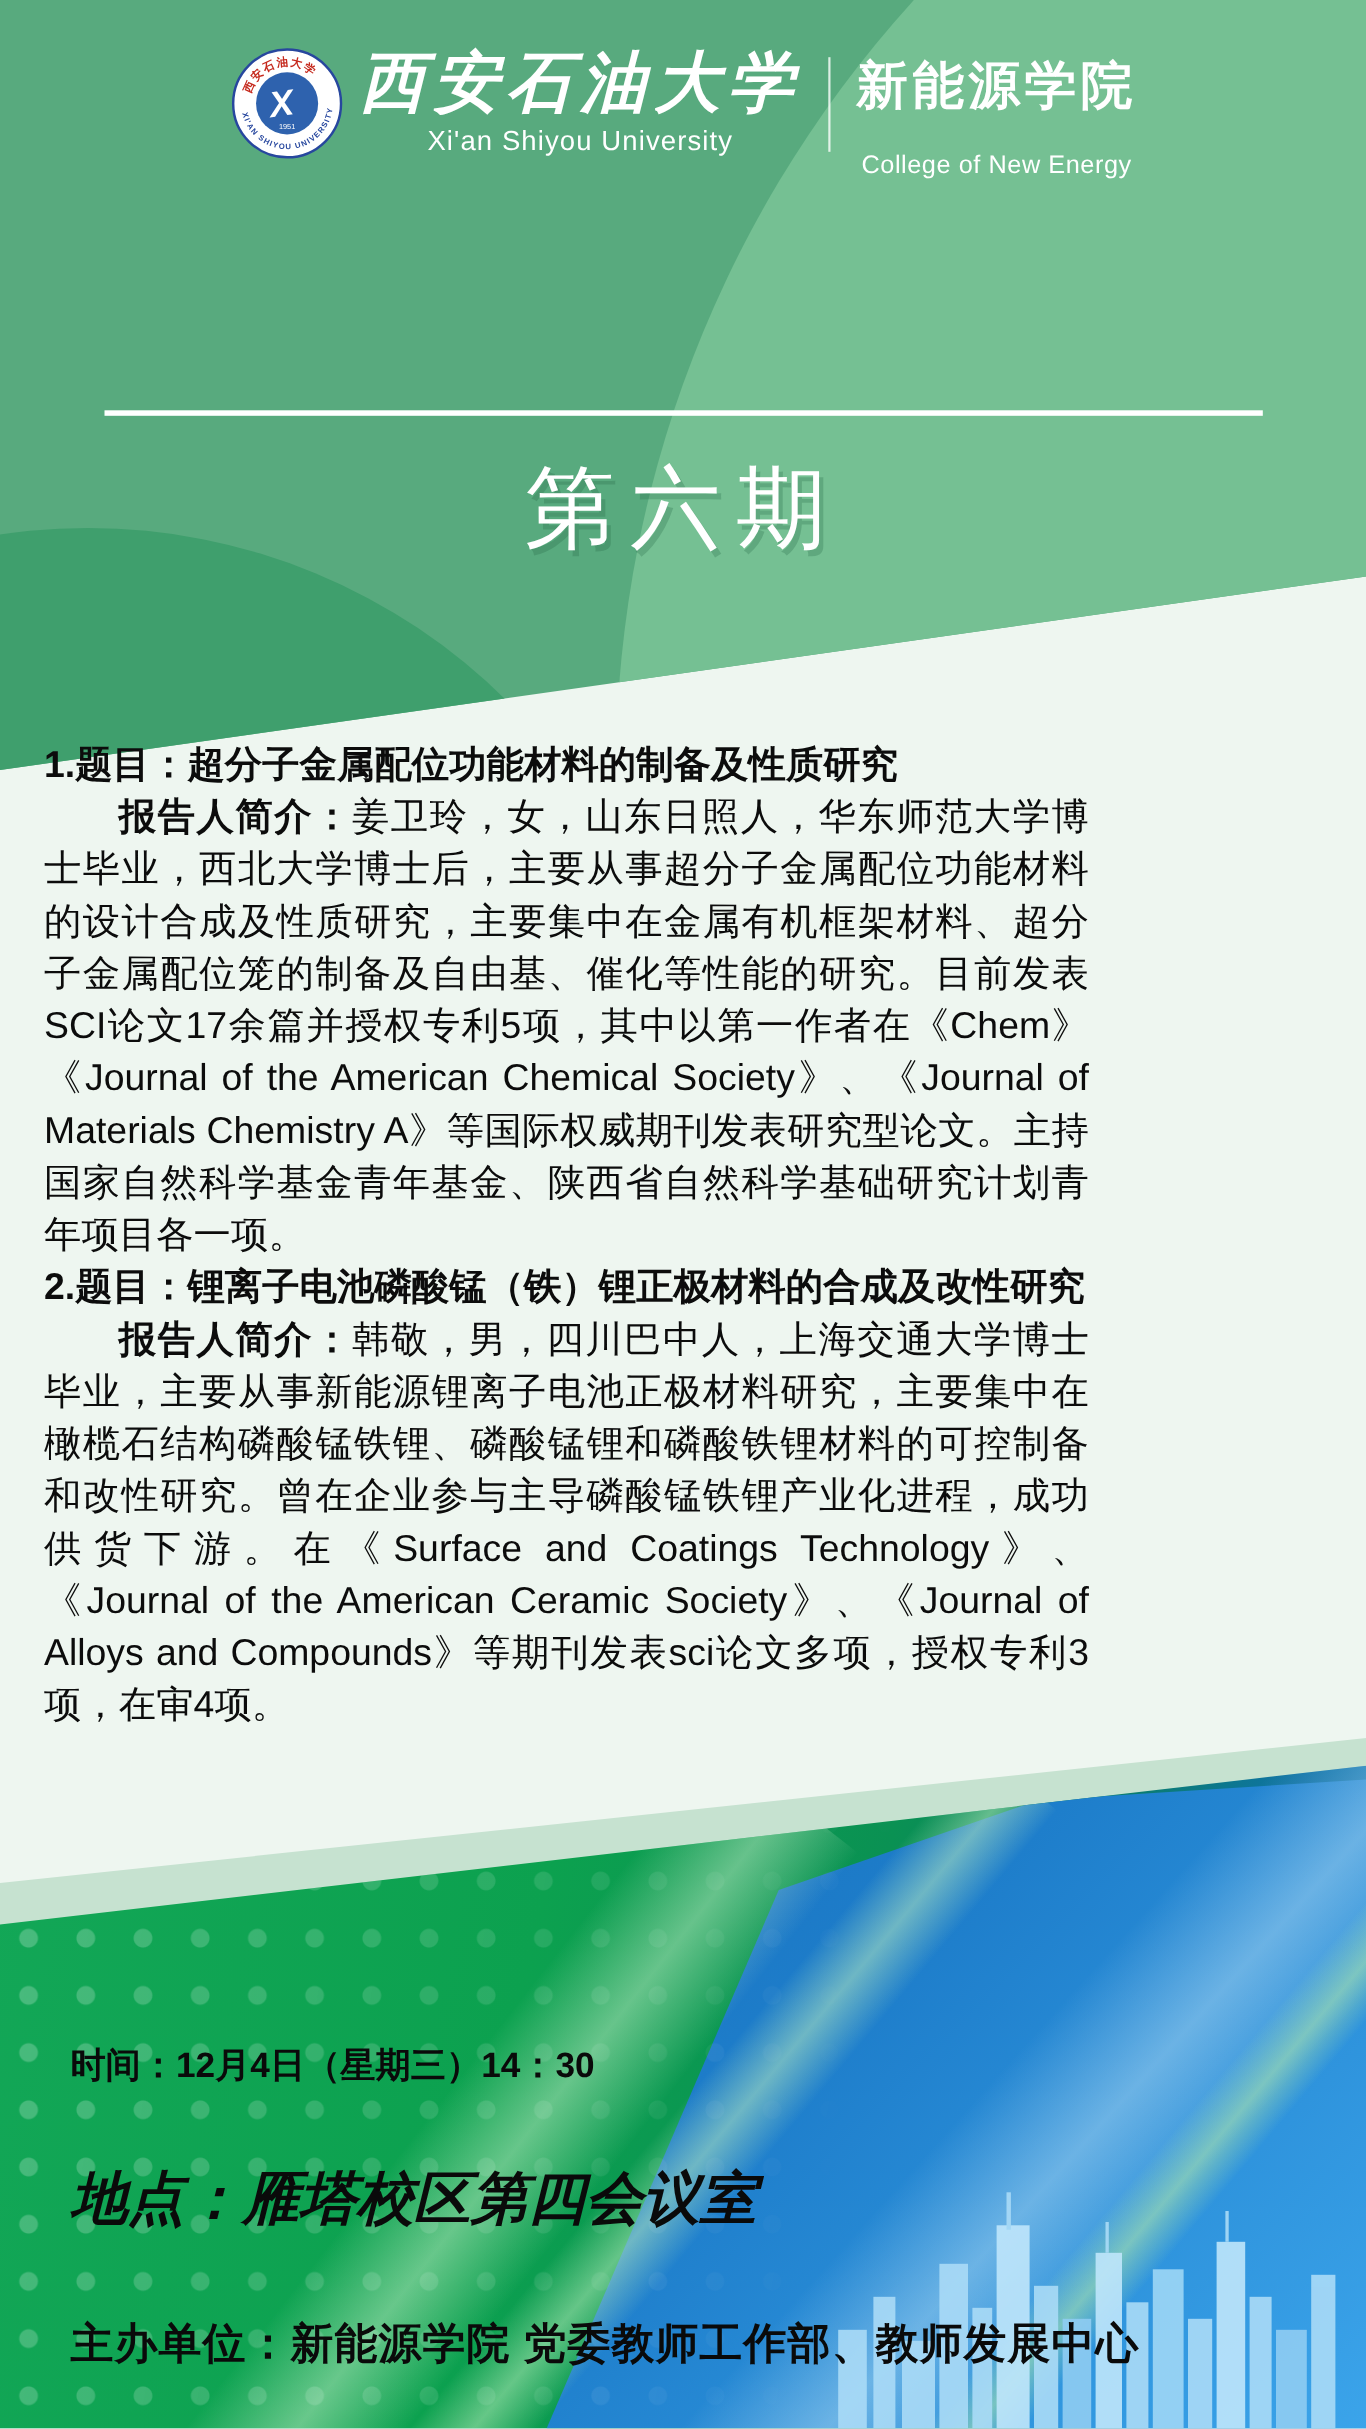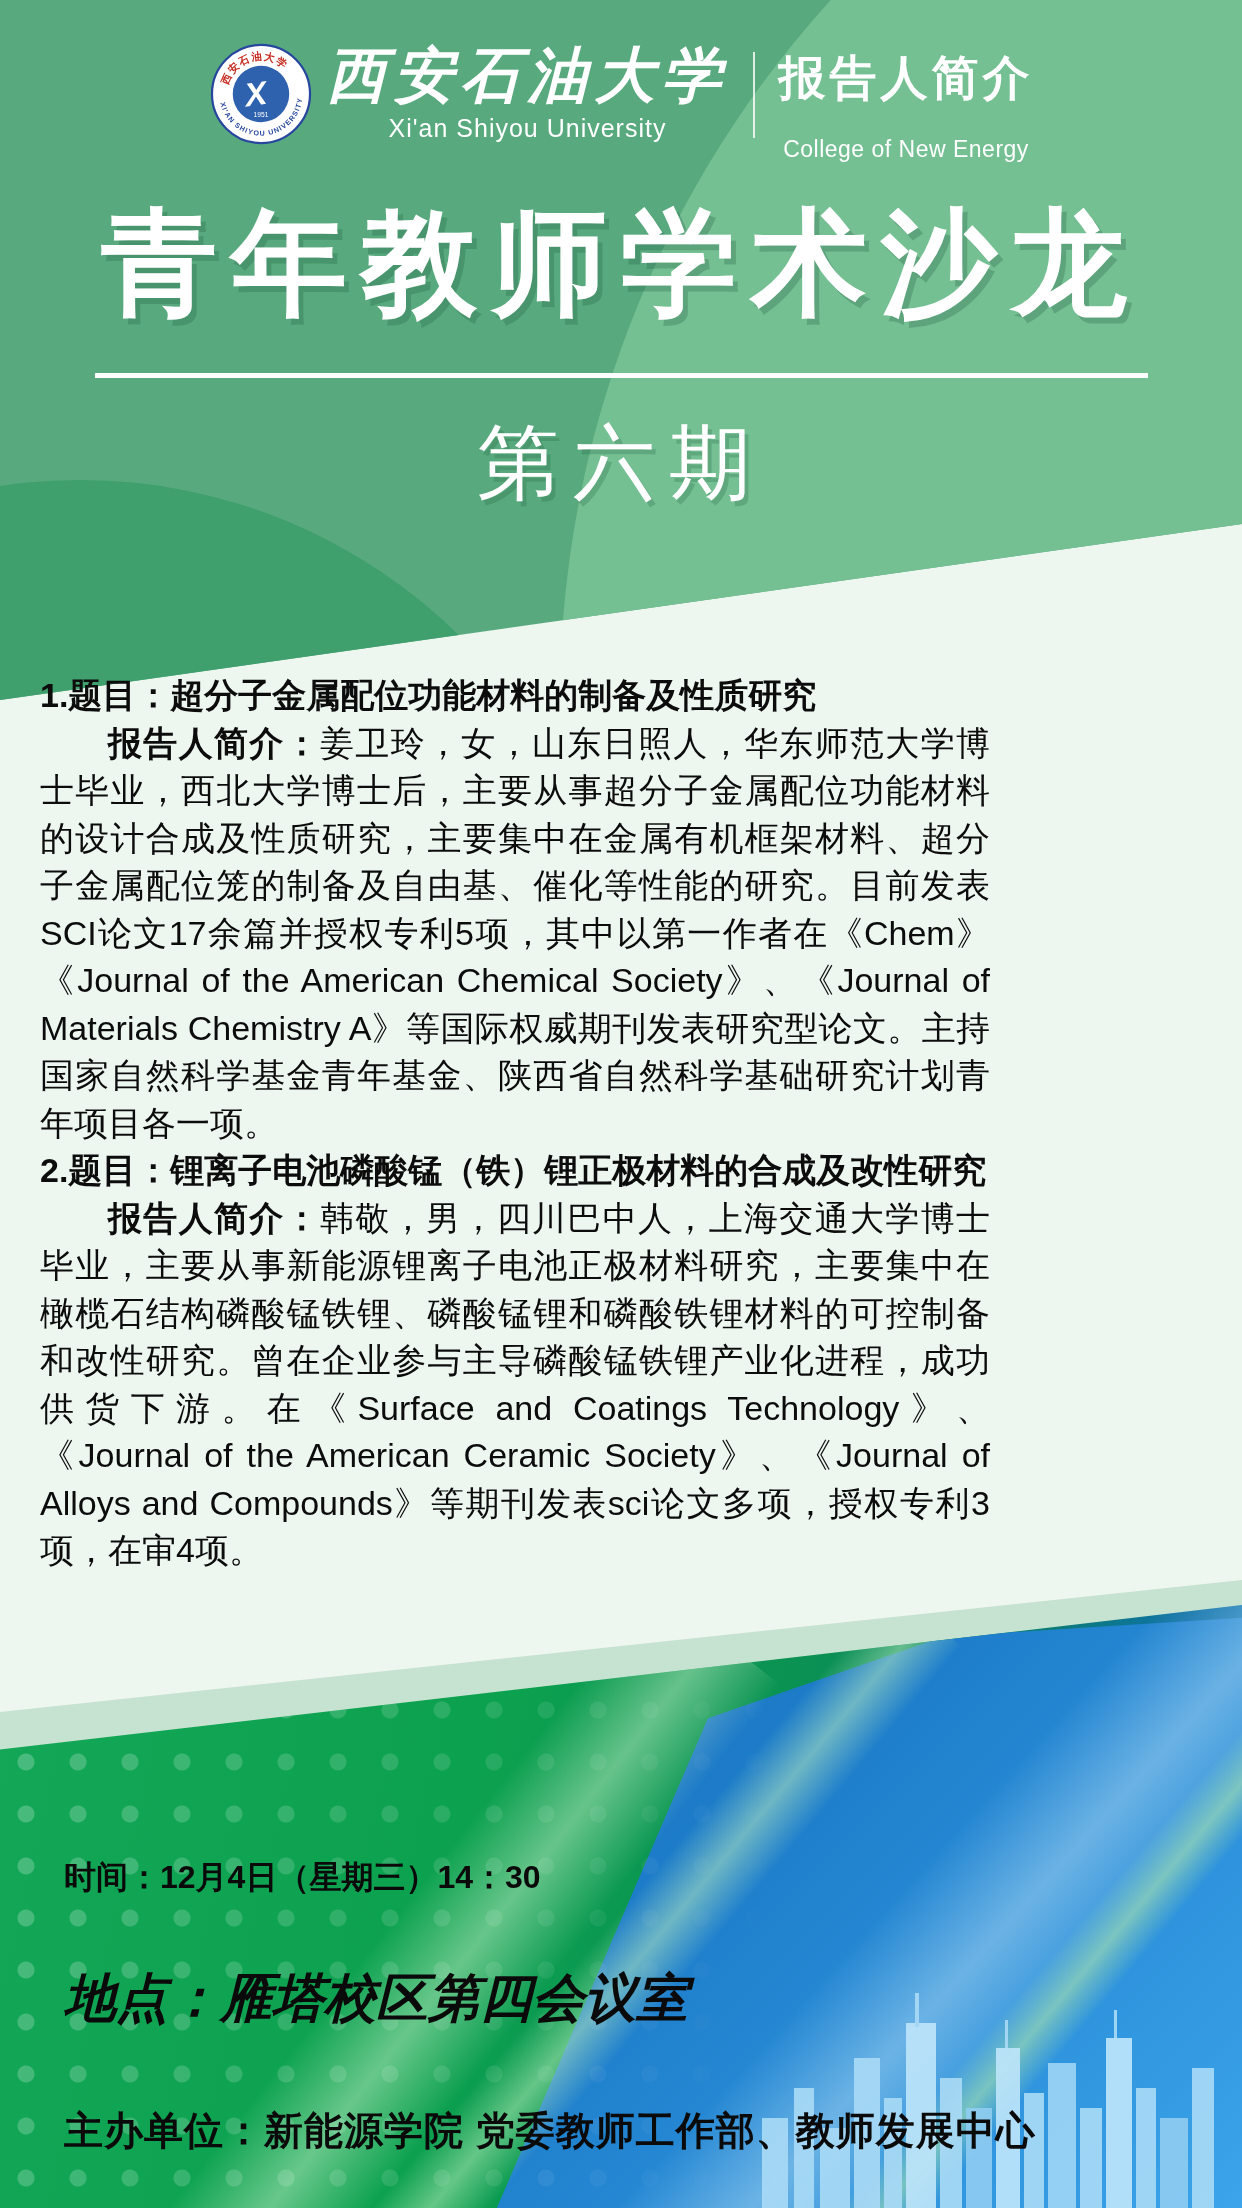--- a/index.html
+++ b/index.html
@@ -153,26 +153,25 @@
           <text x="63" y="84" font-size="44" font-weight="bold" font-style="italic" fill="#ffffff" text-anchor="middle" transform="rotate(-8 70 70)">X</text>
           <text x="70" y="101" font-size="9" fill="#ffffff" text-anchor="middle">1951</text>
         </svg>
         <div class="uni-col">
           <div class="uni-cn">西安石油大学</div>
           <div class="uni-en">Xi'an Shiyou University</div>
         </div>
       </div>
       <div class="brand-divider"></div>
       <div class="col-col">
-        <div class="col-cn">报告人简介</div>
+        <div class="col-cn">新能源学院</div>
         <div class="col-en">College of New Energy</div>
       </div>
     </div>
 
-    <h1 class="main-title">青年教师学术沙龙</h1>
     <div class="title-rule"></div>
     <div class="issue">第六期</div>
   </div>
 
   <div class="content">
     <p class="talk-heading">1.题目：超分子金属配位功能材料的制备及性质研究</p>
     <p class="talk-intro"><span class="intro-label">报告人简介：</span><span>姜卫玲，女，山东日照人，华东师范大学博士毕业，西北大学博士后，主要从事超分子金属配位功能材料的设计合成及性质研究，主要集中在金属有机框架材料、超分子金属配位笼的制备及自由基、催化等性能的研究。目前发表SCI论文17余篇并授权专利5项，其中以第一作者在《Chem》《Journal of the American Chemical Society》、《Journal of Materials Chemistry A》等国际权威期刊发表研究型论文。主持国家自然科学基金青年基金、陕西省自然科学基础研究计划青年项目各一项。</span></p>
     <p class="talk-heading">2.题目：锂离子电池磷酸锰（铁）锂正极材料的合成及改性研究</p>
     <p class="talk-intro"><span class="intro-label">报告人简介：</span><span>韩敬，男，四川巴中人，上海交通大学博士毕业，主要从事新能源锂离子电池正极材料研究，主要集中在橄榄石结构磷酸锰铁锂、磷酸锰锂和磷酸铁锂材料的可控制备和改性研究。曾在企业参与主导磷酸锰铁锂产业化进程，成功供货下游。在《Surface and Coatings Technology》、《Journal of the American Ceramic Society》、《Journal of Alloys and Compounds》等期刊发表sci论文多项，授权专利3项，在审4项。</span></p>
   </div>

